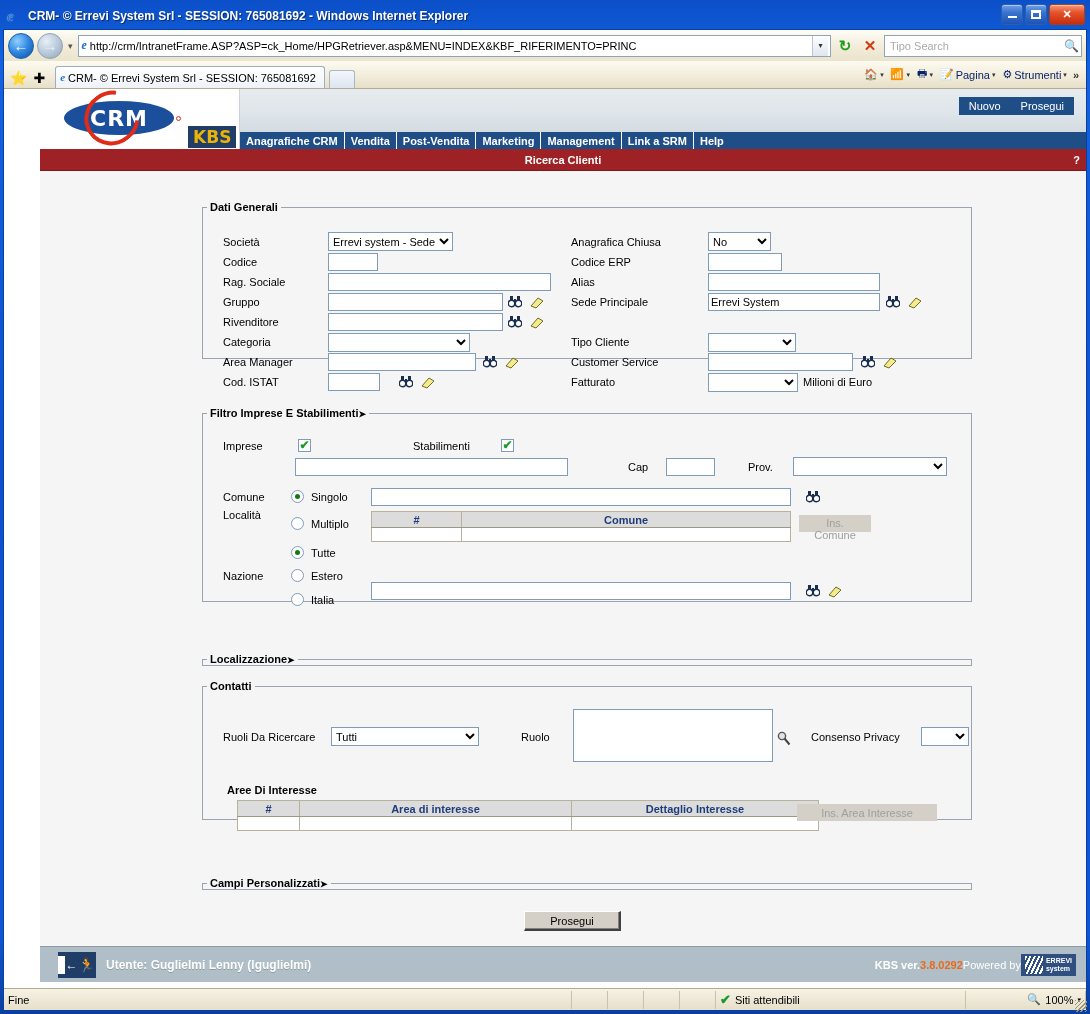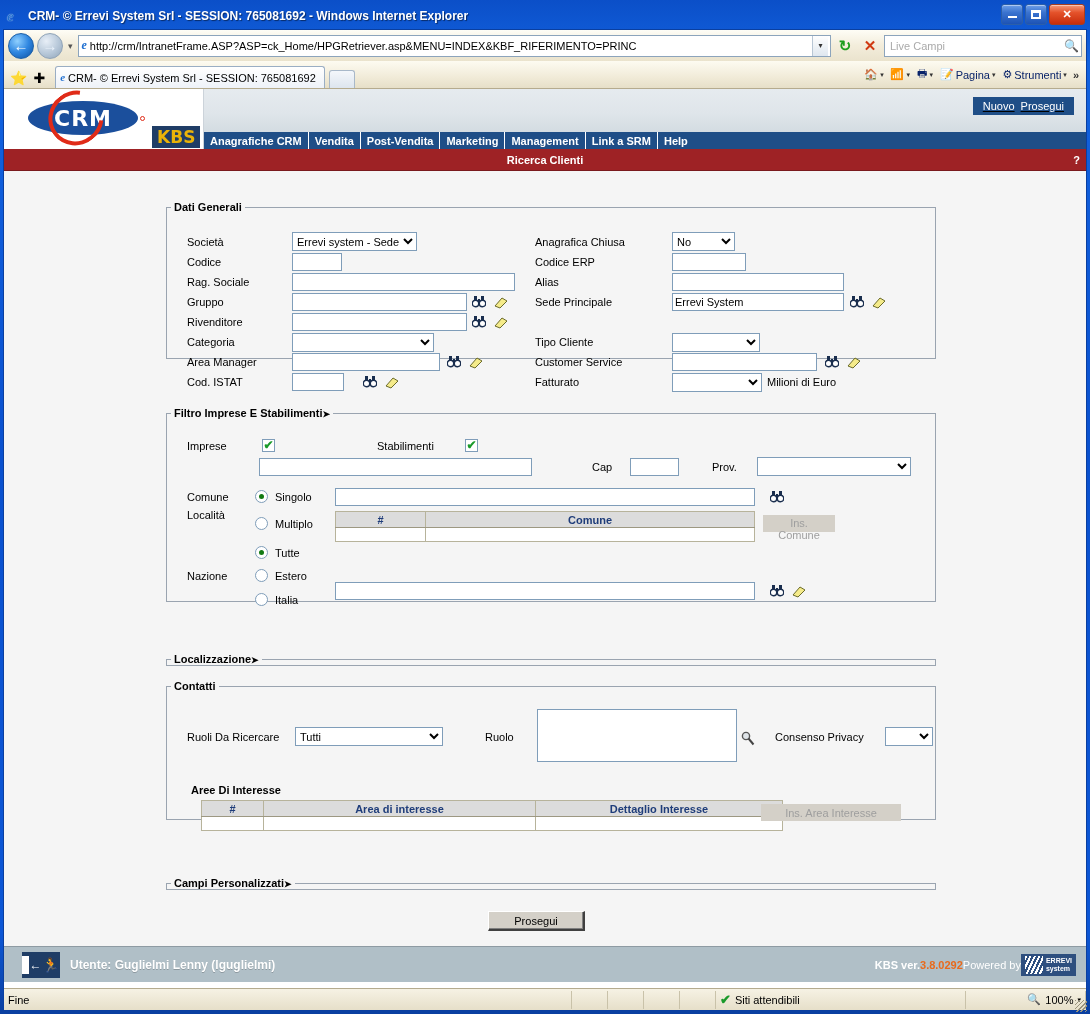--- a/index.html
+++ b/index.html
@@ -126,21 +126,21 @@
     border: 1px solid #a8b8c9; border-bottom: none; border-radius: 3px 3px 0 0;
     margin-left: 2px;
   }
   #cmdbar { margin-left: auto; display: flex; align-items: center; gap: 1px; padding-bottom: 3px; }
   .cmd { display: flex; align-items: center; gap: 2px; padding: 1px 3px; font-size: 11px; color: #0a246a; }
   .cmd .arrow { font-size: 7px; color: #333; }
   .cmd-lbl { text-decoration: none; }
   .chev { font-size: 11px; color: #333; font-weight: bold; padding: 0 3px 0 2px;}
 
   
-  #page { flex: 1 1 auto; background: #fff; overflow: hidden; position: relative; }
+  #page { flex: 1 1 auto; background: #fff; overflow: hidden; position: relative; padding-left: 36px; }
 
   
   #apphead {
     height: 60px; display: flex; position: relative;
     background: linear-gradient(to bottom,#e9eef2,#ccd6dd);
     border-bottom: 0;
   }
   #logobox {
     width: 200px; background: #fff; position: relative;
     border-right: 1px solid #ccd3da;
@@ -168,21 +168,21 @@
     background: #1f3d66; color: #eab308; font-weight: bold; font-size: 17px;
     padding: 1px 5px; letter-spacing: 0px;
     font-family: "DejaVu Sans", sans-serif;
   }
   #headerbg {
     flex: 1 1 auto; position: relative;
     background: linear-gradient(to bottom,#e6ebef 0%,#dfe5ea 40%,#c9d3da 100%);
   }
   #topbtns {
     position: absolute; right: 12px; top: 8px;
-    background: #1f4e87; display: flex; gap: 6px; padding: 3px 10px; text-decoration: underline;
+    background: #1f4e87; display: flex; gap: 20px; padding: 3px 10px;
   }
   #topbtns span { color: #fff; font-size: 11px; }
 
   
   #menubar {
     position: absolute; left: 200px; bottom: 0; right: 0; height: 17px;
     display: flex; align-items: stretch;
   }
   .menuitem {
     background: #1f4e87; color: #fff; font-weight: bold; font-size: 11px;
@@ -351,21 +351,21 @@
         <span class="url">http://crm/IntranetFrame.ASP?ASP=ck_Home/HPGRetriever.asp&amp;MENU=INDEX&amp;KBF_RIFERIMENTO=PRINC</span>
         <span class="dd">▾</span>
       </div>
       <div class="iconbtn">
           <span class="refresh-ic">↻</span>
         </div>
       <div class="iconbtn">
           <span class="stop-ic">✕</span>
         </div>
       <div id="searchbox">
-        <span class="ph">Live Campi</span>
+        <span class="ph">Tipo Search</span>
         <span class="mag">🔍</span>
       </div>
     </div>
 
     <div id="tabrow">
       <span class="fav-ic">⭐</span>
       <span class="fav-ic">✚</span>
       <div id="tab">
         <span class="favico ie-e">e</span>
         <span>CRM- © Errevi System Srl - SESSION: 765081692</span>

